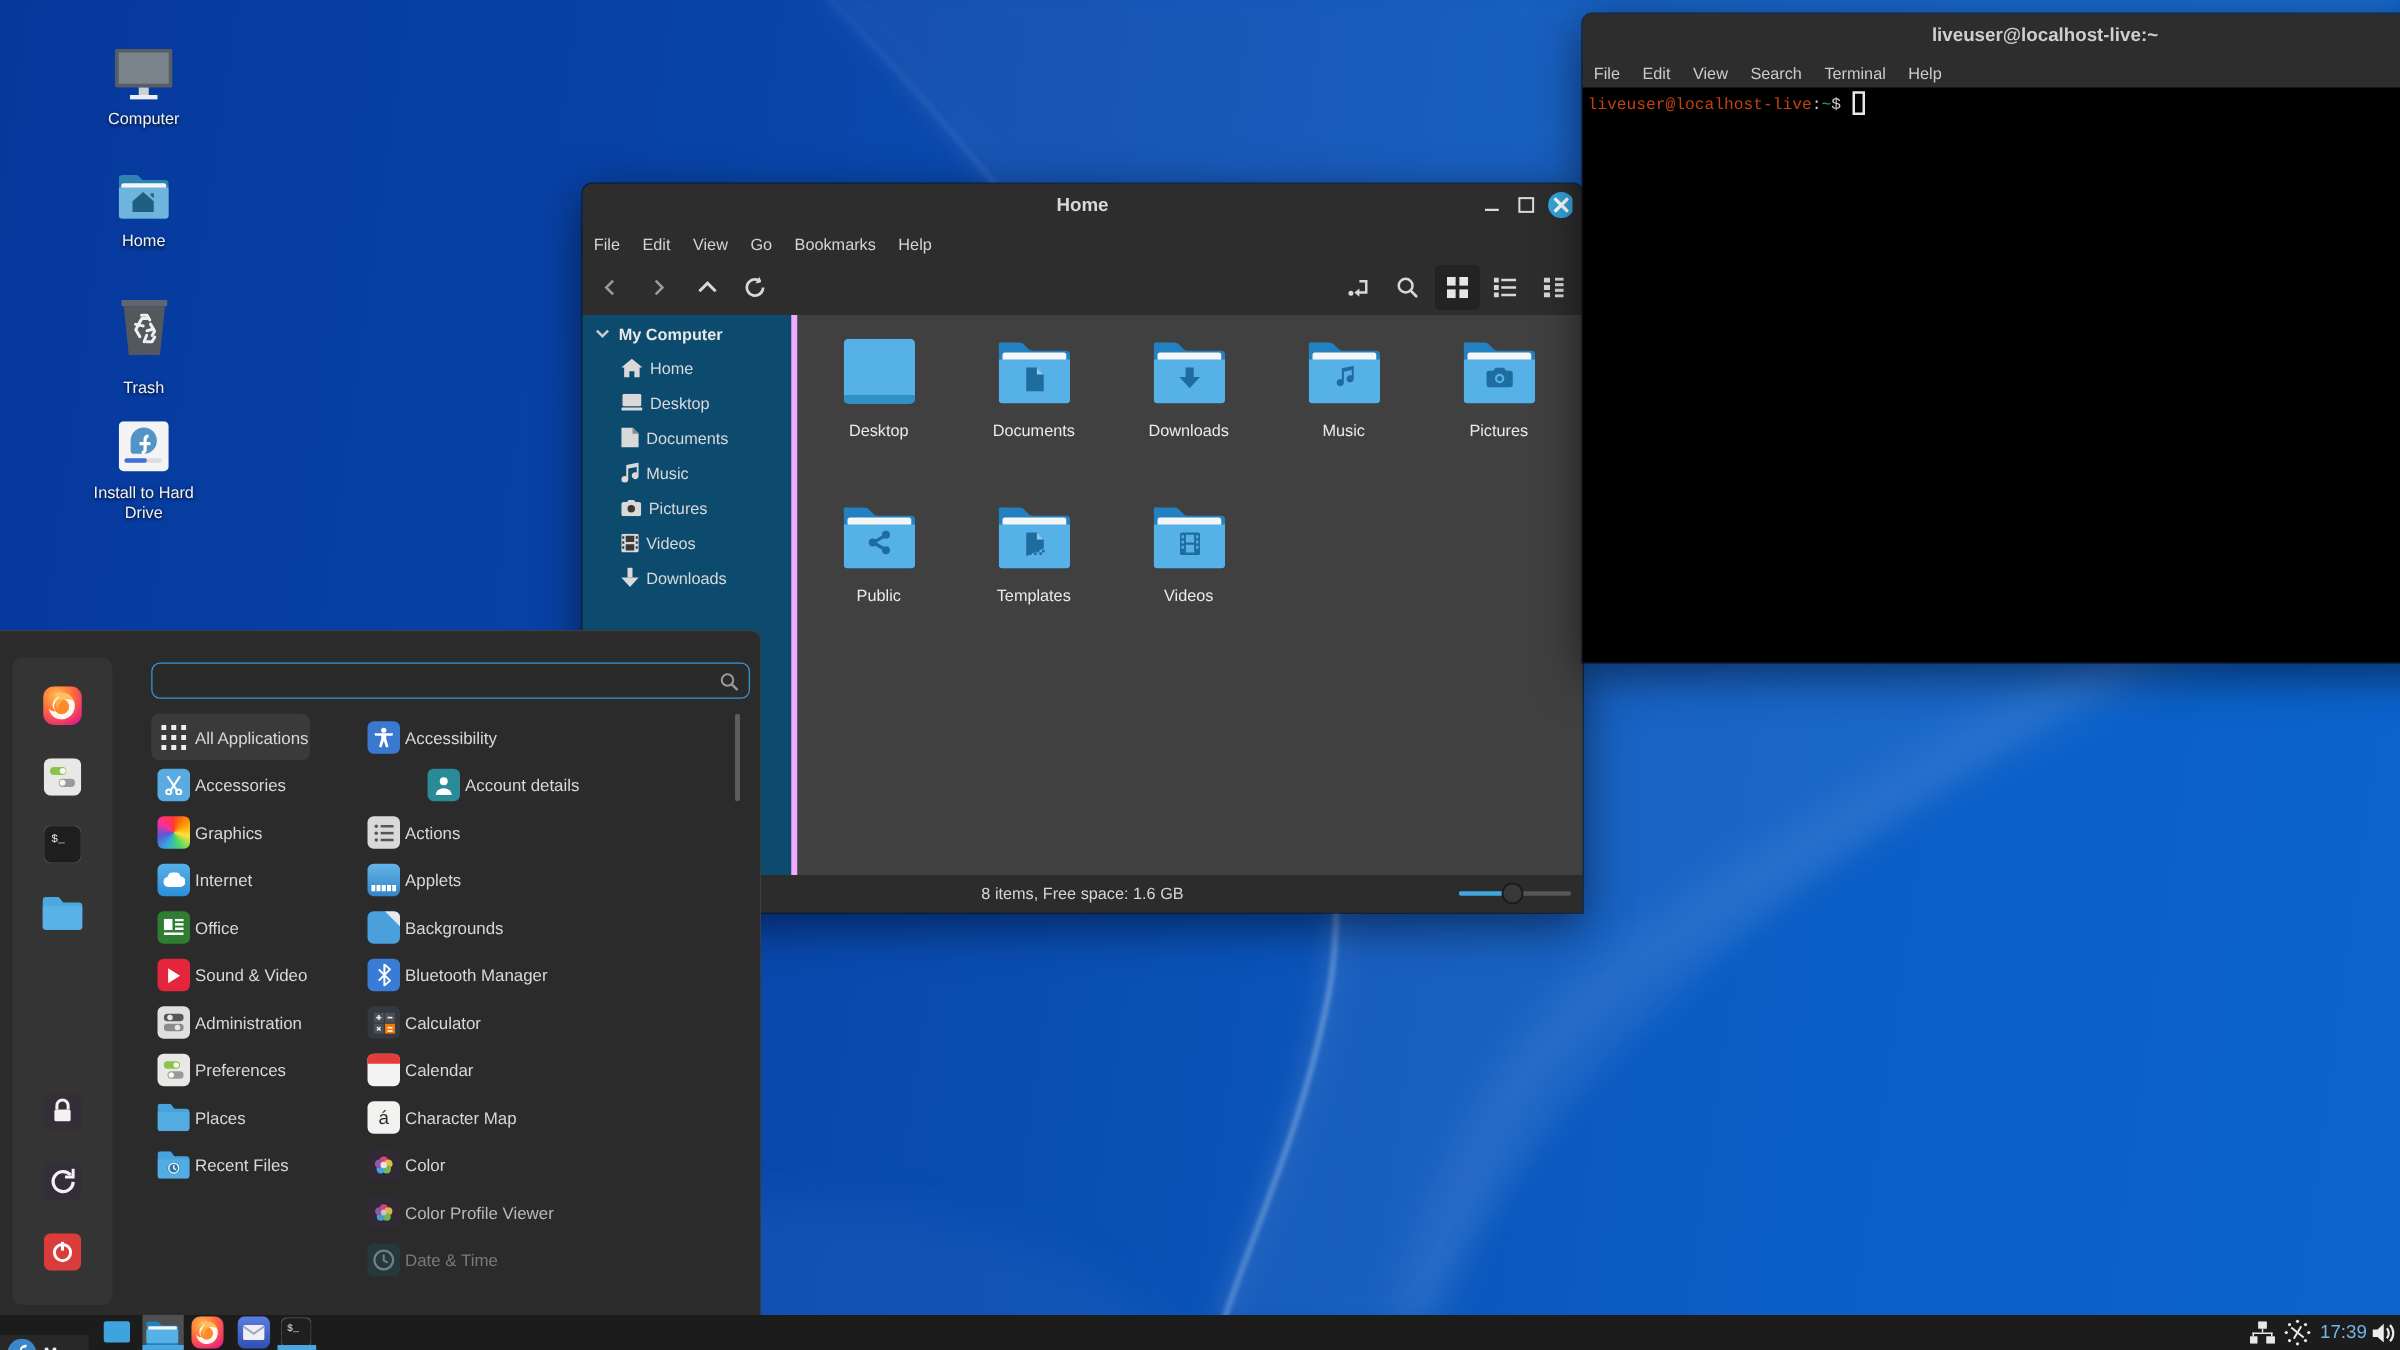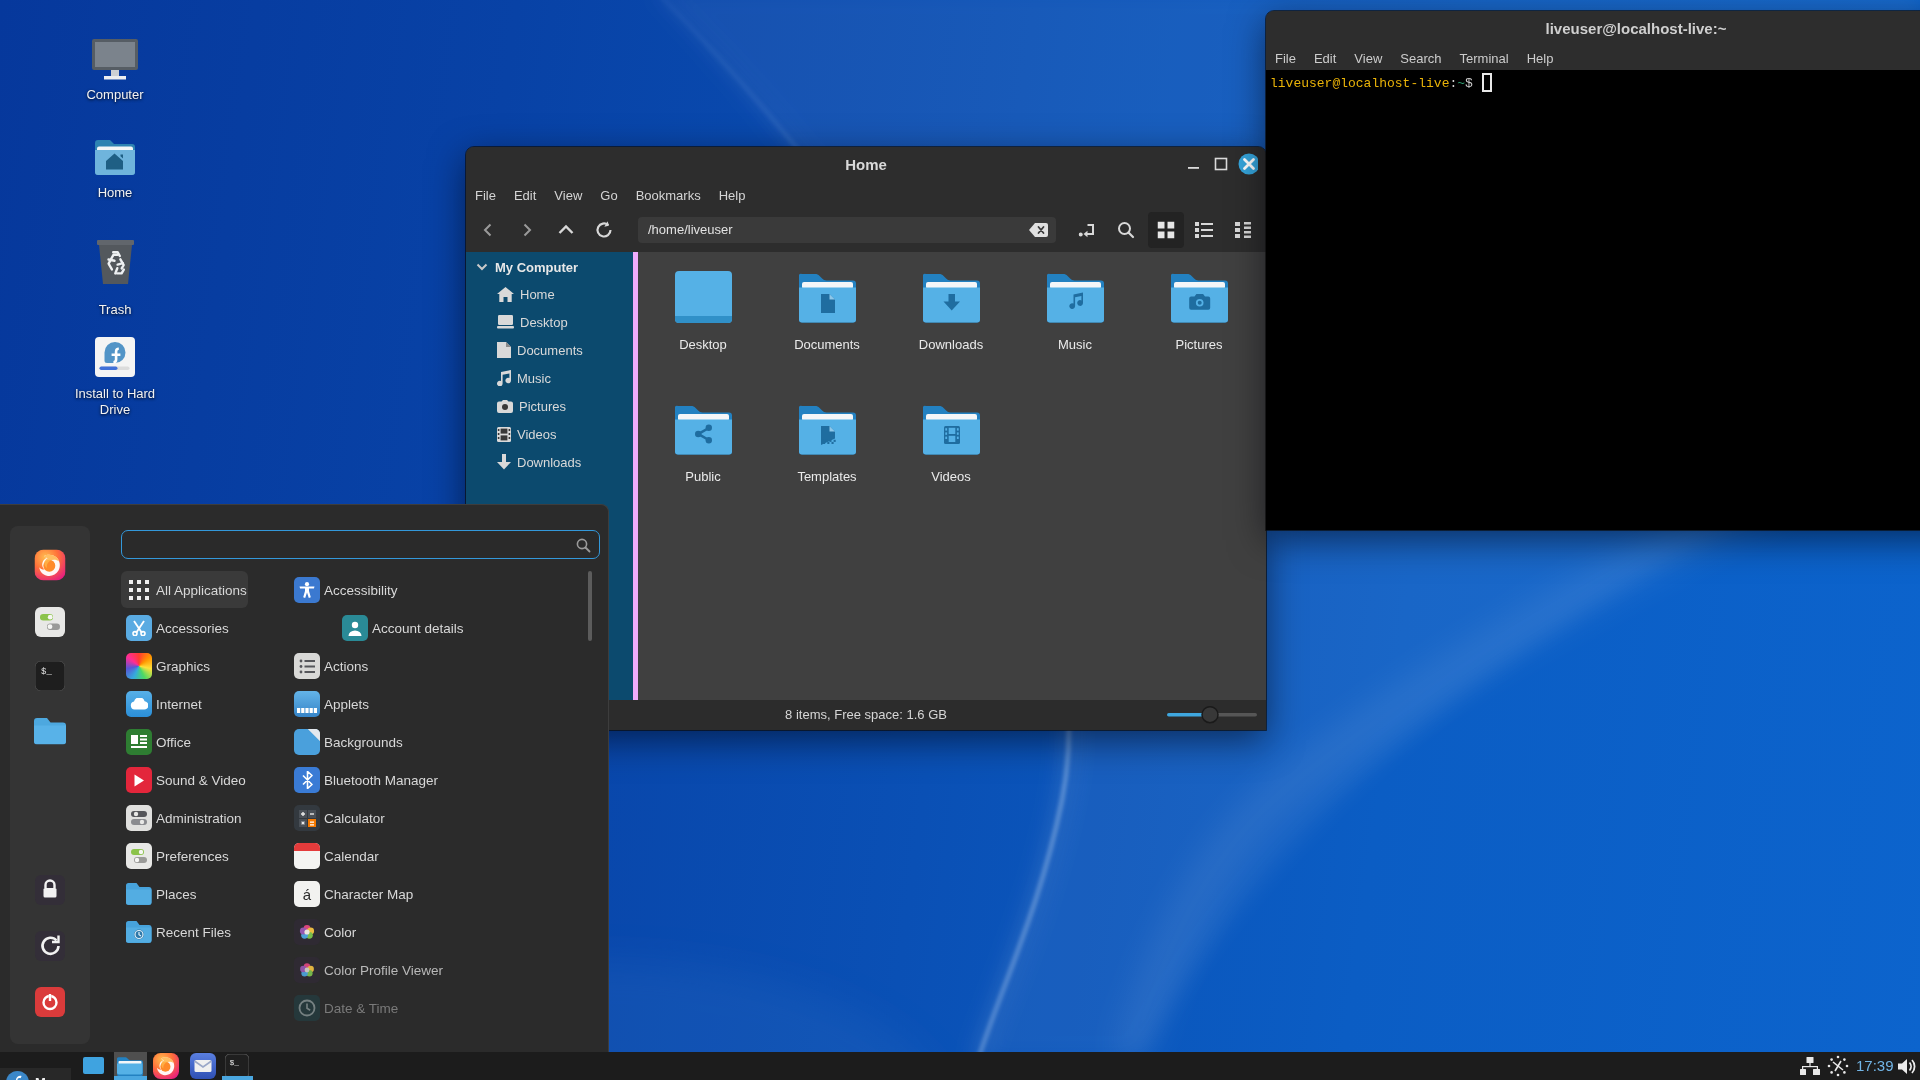--- a/index.html
+++ b/index.html
@@ -149,26 +149,20 @@
     <svg class="tbi" style="left:61px;" width="16" height="16" viewBox="0 0 16 16">
         <path d="M5.5 2.5 L11 8 L5.5 13.5" fill="none" stroke="#9a9a9a" stroke-width="2"></path>
       </svg>
     <svg class="tbi" style="left:100px;" width="18" height="16" viewBox="0 0 18 16">
         <path d="M2.5 11 L9 4.5 L15.5 11" fill="none" stroke="#d8d8d8" stroke-width="2.4"></path>
       </svg>
     <svg class="tbi" style="left:138px;" width="19" height="19" viewBox="0 0 19 19">
         <path d="M16 9.5 a6.5 6.5 0 1 1 -2.2 -4.9" fill="none" stroke="#d8d8d8" stroke-width="2.2"></path>
         <path d="M13.2 0.8 L14.3 5.3 L9.8 6.2 Z" fill="#d8d8d8"></path>
       </svg>
-    <div style="position:absolute; left:172px; top:9px; width:418px; height:26px; background:#3a3a3a; border-radius:4px; color:#e2e2e2; font-size:13px; line-height:26px; padding-left:10px;">/home/liveuser
-      <svg width="20" height="14" viewBox="0 0 20 14" style="position:absolute; right:7px; top:6px;">
-          <path d="M6 0 h11 a2 2 0 0 1 2 2 v10 a2 2 0 0 1 -2 2 h-11 L0 7 Z" fill="#e0e0e0"></path>
-          <path d="M9.5 4 L14.5 10 M14.5 4 L9.5 10" stroke="#3a3a3a" stroke-width="1.8" stroke-linecap="round"></path>
-        </svg>
-    </div>
     <svg class="tbi" style="left:621px;" width="17" height="17" viewBox="0 0 17 17">
         <circle cx="2.2" cy="13" r="2" fill="#d8d8d8"></circle>
         <path d="M9 3.5 h5.5 v9 H8.5" fill="none" stroke="#d8d8d8" stroke-width="2"></path>
         <path d="M9 9.2 v6.6 L5 12.5 Z" fill="#d8d8d8"></path>
       </svg>
     <svg class="tbi" style="left:660px;" width="18" height="18" viewBox="0 0 18 18">
         <circle cx="7.5" cy="7.5" r="5.5" fill="none" stroke="#d8d8d8" stroke-width="2"></circle>
         <path d="M11.5 11.5 L16 16" stroke="#d8d8d8" stroke-width="2.2" stroke-linecap="round"></path>
       </svg>
     <div style="position:absolute; left:682px; top:4px; width:36px; height:36px; background:#232323; border-radius:4px;"></div>
@@ -361,21 +355,21 @@
   </div>
   <div class="menubar">
       <span>File</span>
       <span>Edit</span>
       <span>View</span>
       <span>Search</span>
       <span>Terminal</span>
       <span>Help</span>
     </div>
   <div id="termbody">
-    <div style="position:absolute; left:4px; top:6px; letter-spacing:0px;"><span style="color:#eab308;">liveuser@localhost-live</span><span style="color:#cfcfcf;">:</span><span style="color:#2fa173;">~</span><span style="color:#cfcfcf;">$</span></div>
+    <div style="position:absolute; left:4px; top:6px; letter-spacing:0px;"><span style="color:#c2410c;">liveuser@localhost-live</span><span style="color:#cfcfcf;">:</span><span style="color:#2fa173;">~</span><span style="color:#cfcfcf;">$</span></div>
     <div style="position:absolute; left:216px; top:3px; width:10px; height:19px; border:2px solid #e8e8e8;"></div>
     <div style="position:absolute; right:2px; top:5px; width:8px; height:448px; background:#8a8a8a; border-radius:4px;"></div>
   </div>
 </div>
 
 <div id="menu">
   <div id="favbox">
     <div class="fav" style="top:41px;">
       <svg width="31" height="31" viewBox="0 0 31 31">
           <defs>

